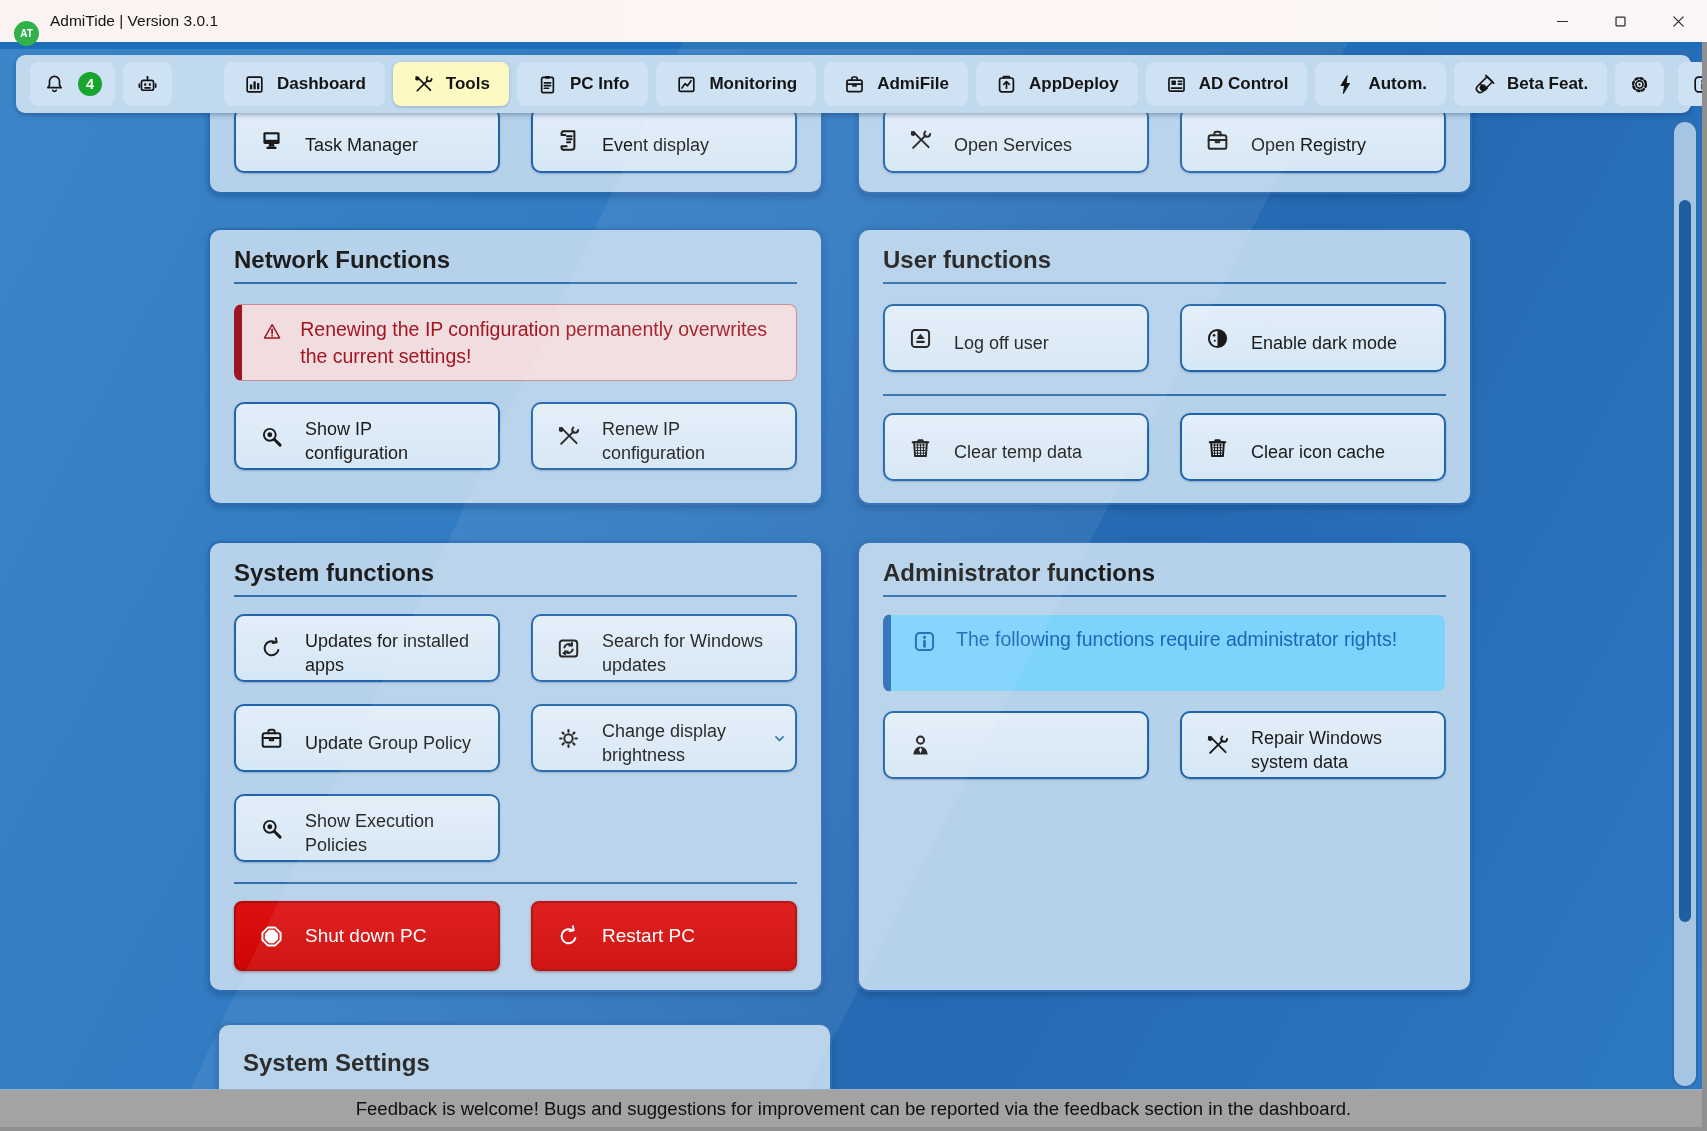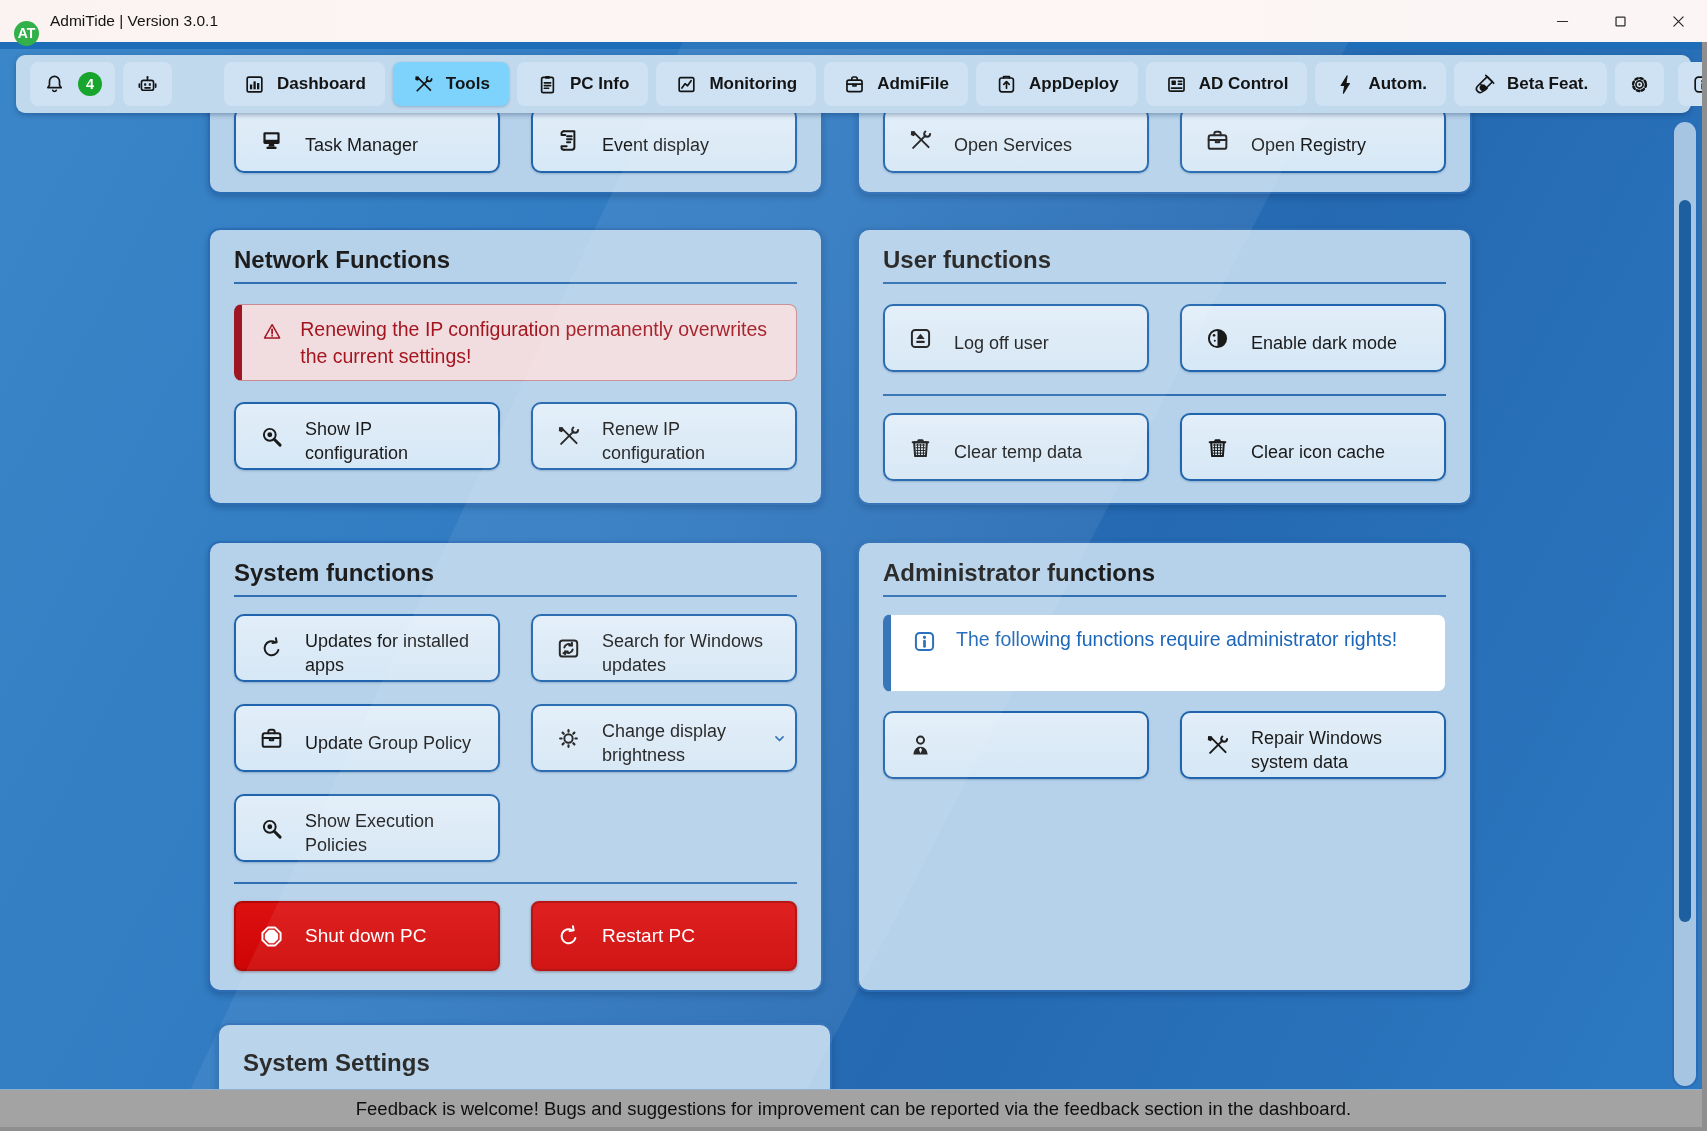--- a/index.html
+++ b/index.html
@@ -14,21 +14,21 @@
   .frame { position:relative; width:1707px; height:1131px; background:#2d77bd; overflow:hidden; }
 
   
   .titlebar {
     position:absolute; left:0; top:0; right:0; height:42px;
     background:linear-gradient(90deg,#fbf3f1 0%,#fdf6f4 55%,#fbf5f6 100%);
     display:flex; align-items:center; padding:0 0 0 14px; z-index:80;
   }
   .app-logo {
     width:25px; height:25px; border-radius:50%; background:#32b14a;
-    color:#fff; font-size:14px; font-weight:700; display:flex; align-items:center; justify-content:center;
+    color:#fff; font-size:10px; font-weight:700; display:flex; align-items:center; justify-content:center;
     flex:0 0 auto;
     margin-top:24px;
   }
   .app-title { margin-left:11px; font-size:15.5px; color:#141414; }
   .win-controls { margin-left:auto; display:flex; height:100%; }
   .win-btn { width:58px; height:100%; display:flex; align-items:center; justify-content:center; color:#2b2b2b; }
   .win-btn svg { width:17px; height:17px; }
   .accent-strip { position:absolute; left:0; right:0; top:42px; height:7px; background:#1d6db8; z-index:5; }
 
   
@@ -51,21 +51,21 @@
     box-shadow:0 2px 5px rgba(10,40,90,.35);
     display:flex; align-items:center; padding:0 10px 0 14px; gap:8px;
     z-index:40;
   }
   .nav-btn {
     height:44px; border-radius:8px; background:#cfe2f4;
     display:flex; align-items:center; gap:11px; padding:0 19px;
     font-size:17px; font-weight:600; color:#141414; flex:0 0 auto;
   }
   .nav-btn.icon-only { padding:0 13px; }
-  .nav-btn.active { background:#7dd3fc; box-shadow:0 1px 3px rgba(10,40,90,.25); }
+  .nav-btn.active { background:#fef9c3; box-shadow:0 1px 3px rgba(10,40,90,.25); }
   .nav-btn .ic svg { width:23px; height:23px; display:block; }
   .nav-btn.first-tab { margin-left:44px; }
   .badge {
     min-width:24px; height:24px; border-radius:12px; background:#18a52d;
     color:#fff; font-size:14.5px; font-weight:700;
     display:flex; align-items:center; justify-content:center; padding:0 5px; margin-left:1px;
   }
   .nav-right { margin-left:auto; display:flex; gap:14px; }
 
   
@@ -109,21 +109,21 @@
     display:flex; align-items:flex-start; height:77px;
     background:#f1dde0; border:1px solid #c98b92; border-left:8px solid #9e1622;
     border-radius:8px; padding:0 14px 0 20px; color:#a3161f;
   }
   .warnbox .ic { margin:13px 18px 0 0; display:flex; }
   .warnbox .ic svg { width:29px; height:29px; }
   .warnbox .msg { font-size:19.5px; line-height:27px; padding-top:11px; }
 
   .infobox {
     display:flex; align-items:flex-start; height:78px;
-    background:#ffffff; border:1px solid #b9d2e8; border-left:8px solid #2a6db5;
+    background:#7dd3fc; border:1px solid #b9d2e8; border-left:8px solid #2a6db5;
     border-radius:8px; padding:0 14px 0 20px; color:#1b66b8;
   }
   .infobox .ic { margin:13px 18px 0 0; display:flex; }
   .infobox .ic svg { width:28px; height:28px; }
   .infobox .msg { font-size:19.5px; line-height:27px; padding-top:11px; }
 
   
   .card.top-left   { left:208px; top:86px;  width:615px; height:108px; }
   .card.top-right  { left:857px; top:86px;  width:615px; height:108px; }
   .card.network    { left:208px; top:228px; width:615px; height:277px; }

